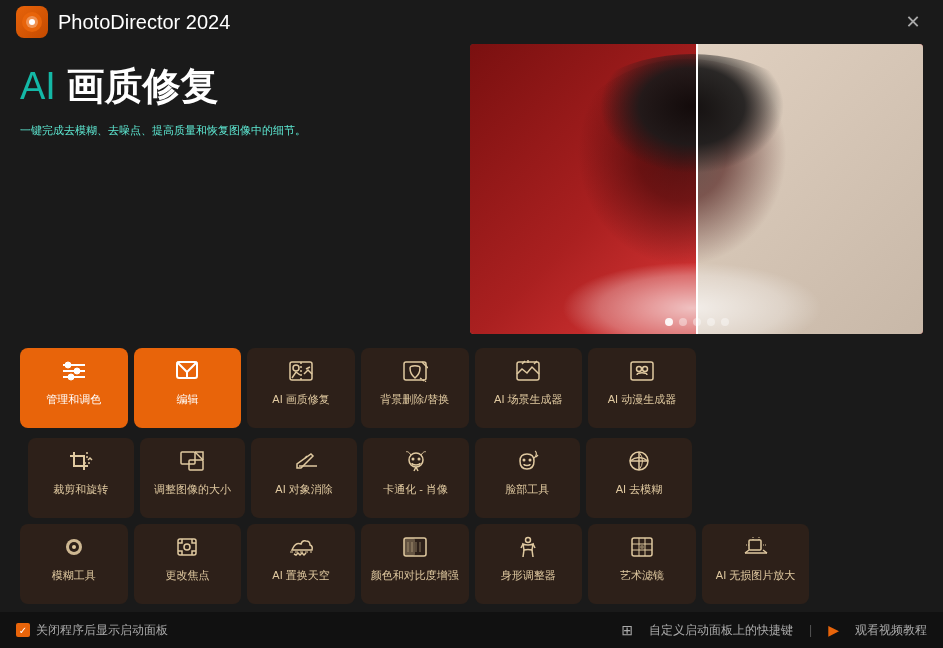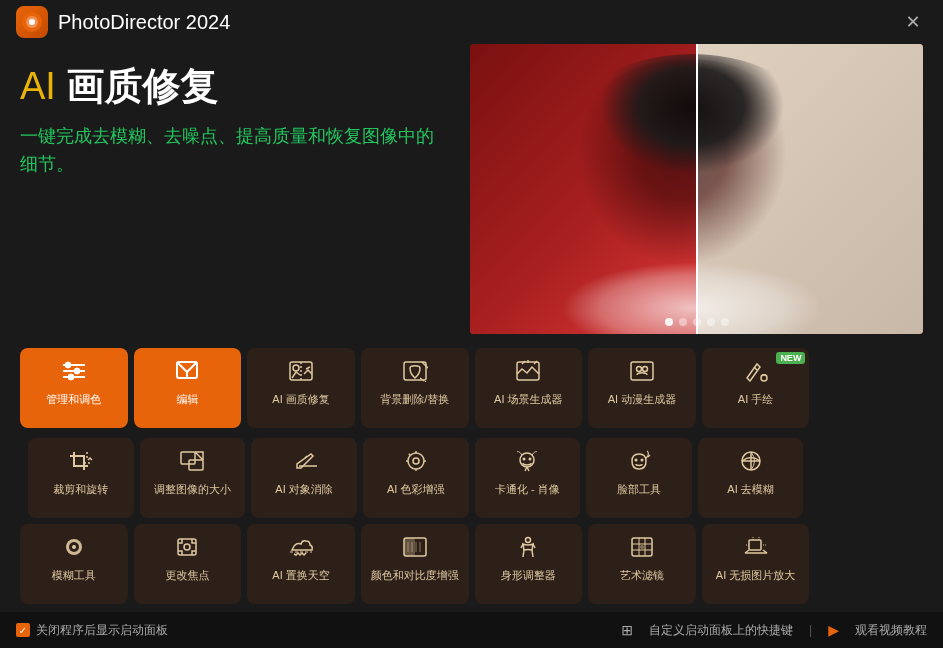--- a/index.html
+++ b/index.html
@@ -70,29 +70,29 @@
       flex: 0 0 430px;
       padding: 20px 0;
     }
     .hero-title {
       font-size: 38px;
       font-weight: 700;
       line-height: 1.2;
       margin-bottom: 12px;
     }
     .hero-title .ai-label {
-      color: #eab308;
+      color: #14b8a6;
       font-weight: 400;
     }
     .hero-title .feature-name {
       color: #fff;
     }
     .hero-desc {
-      font-size: 18px;
-      color: #22c55e;
+      font-size: 11px;
+      color: #5eead4;
       line-height: 1.6;
     }
 
     
     .hero-image {
       flex: 1;
       border-radius: 4px;
       overflow: hidden;
       position: relative;
       background: #333;
@@ -369,32 +369,20 @@
       <svg width="26" height="22" viewBox="0 0 26 22" fill="none">
         <rect x="2" y="2" width="22" height="18" rx="2" stroke="#e0c9a0" stroke-width="1.5" fill="none"></rect>
         <circle cx="10" cy="9" r="2.5" stroke="#e0c9a0" stroke-width="1.5" fill="none"></circle>
         <circle cx="16" cy="9" r="2.5" stroke="#e0c9a0" stroke-width="1.5" fill="none"></circle>
         <path d="M8 15 C8 12 18 12 18 15" stroke="#e0c9a0" stroke-width="1.5" fill="none"></path>
       </svg>
     </span>
     <span class="label">AI 动漫生成器</span>
   </button>
 
-  <button class="feature-btn">
-    <span class="new-badge">NEW</span>
-    <span class="icon">
-      <svg width="26" height="22" viewBox="0 0 26 22" fill="none">
-        <path d="M4 18 L14 4 L17 7 L7 21 Z" stroke="#e0c9a0" stroke-width="1.5" fill="none"></path>
-        <line x1="11" y1="7" x2="14" y2="10" stroke="#e0c9a0" stroke-width="1.5"></line>
-        <circle cx="21" cy="18" r="3" stroke="#e0c9a0" stroke-width="1.5" fill="none"></circle>
-        <path d="M18 16 C18 14 24 14 24 16" stroke="#e0c9a0" stroke-width="1" fill="none"></path>
-      </svg>
-    </span>
-    <span class="label">AI 手绘</span>
-  </button>
 </div>
 
 <div class="features-grid-2">
 
   <button class="feature-btn">
     <span class="icon">
       <svg width="26" height="22" viewBox="0 0 26 22" fill="none">
         <path d="M6 2 L6 16 L20 16" stroke="#e0c9a0" stroke-width="2" fill="none"></path>
         <path d="M2 6 L16 6 L16 20" stroke="#e0c9a0" stroke-width="2" fill="none"></path>
         <circle cx="13" cy="11" r="0" fill="none"></circle>
@@ -422,34 +410,20 @@
     <span class="icon">
       <svg width="26" height="22" viewBox="0 0 26 22" fill="none">
         <path d="M20 4 L22 6 L10 18 L6 18 L6 14 Z" stroke="#e0c9a0" stroke-width="1.5" fill="none"></path>
         <line x1="8" y1="16" x2="26" y2="16" stroke="#e0c9a0" stroke-width="1.5"></line>
         <line x1="16" y1="6" x2="14" y2="8" stroke="#e0c9a0" stroke-width="1.5"></line>
       </svg>
     </span>
     <span class="label">AI 对象消除</span>
   </button>
 
-  <button class="feature-btn">
-    <span class="icon">
-      <svg width="26" height="22" viewBox="0 0 26 22" fill="none">
-        <circle cx="13" cy="11" r="8" stroke="#e0c9a0" stroke-width="1.5" fill="none"></circle>
-        <circle cx="13" cy="11" r="3" stroke="#e0c9a0" stroke-width="1.5" fill="none"></circle>
-        <path d="M13 3 L13 1" stroke="#e0c9a0" stroke-width="1.5"></path>
-        <path d="M13 21 L13 19" stroke="#e0c9a0" stroke-width="1.5"></path>
-        <path d="M5 11 L3 11" stroke="#e0c9a0" stroke-width="1.5"></path>
-        <path d="M23 11 L21 11" stroke="#e0c9a0" stroke-width="1.5"></path>
-        <path d="M7.2 5.2 L5.8 3.8" stroke="#e0c9a0" stroke-width="1.5"></path>
-      </svg>
-    </span>
-    <span class="label">AI 色彩增强</span>
-  </button>
 
   <button class="feature-btn">
     <span class="icon">
       <svg width="26" height="22" viewBox="0 0 26 22" fill="none">
         <circle cx="13" cy="10" r="7" stroke="#e0c9a0" stroke-width="1.5" fill="none"></circle>
         <circle cx="10" cy="9" r="1.5" fill="#e0c9a0"></circle>
         <circle cx="16" cy="9" r="1.5" fill="#e0c9a0"></circle>
         <path d="M9 13 C9 15.5 17 15.5 17 13" stroke="#e0c9a0" stroke-width="1.5" fill="none"></path>
         <path d="M13 17 L11 21 M13 17 L15 21" stroke="#e0c9a0" stroke-width="1.5"></path>
         <path d="M8 5 C6 2 4 1 3 2" stroke="#e0c9a0" stroke-width="1" fill="none"></path>

